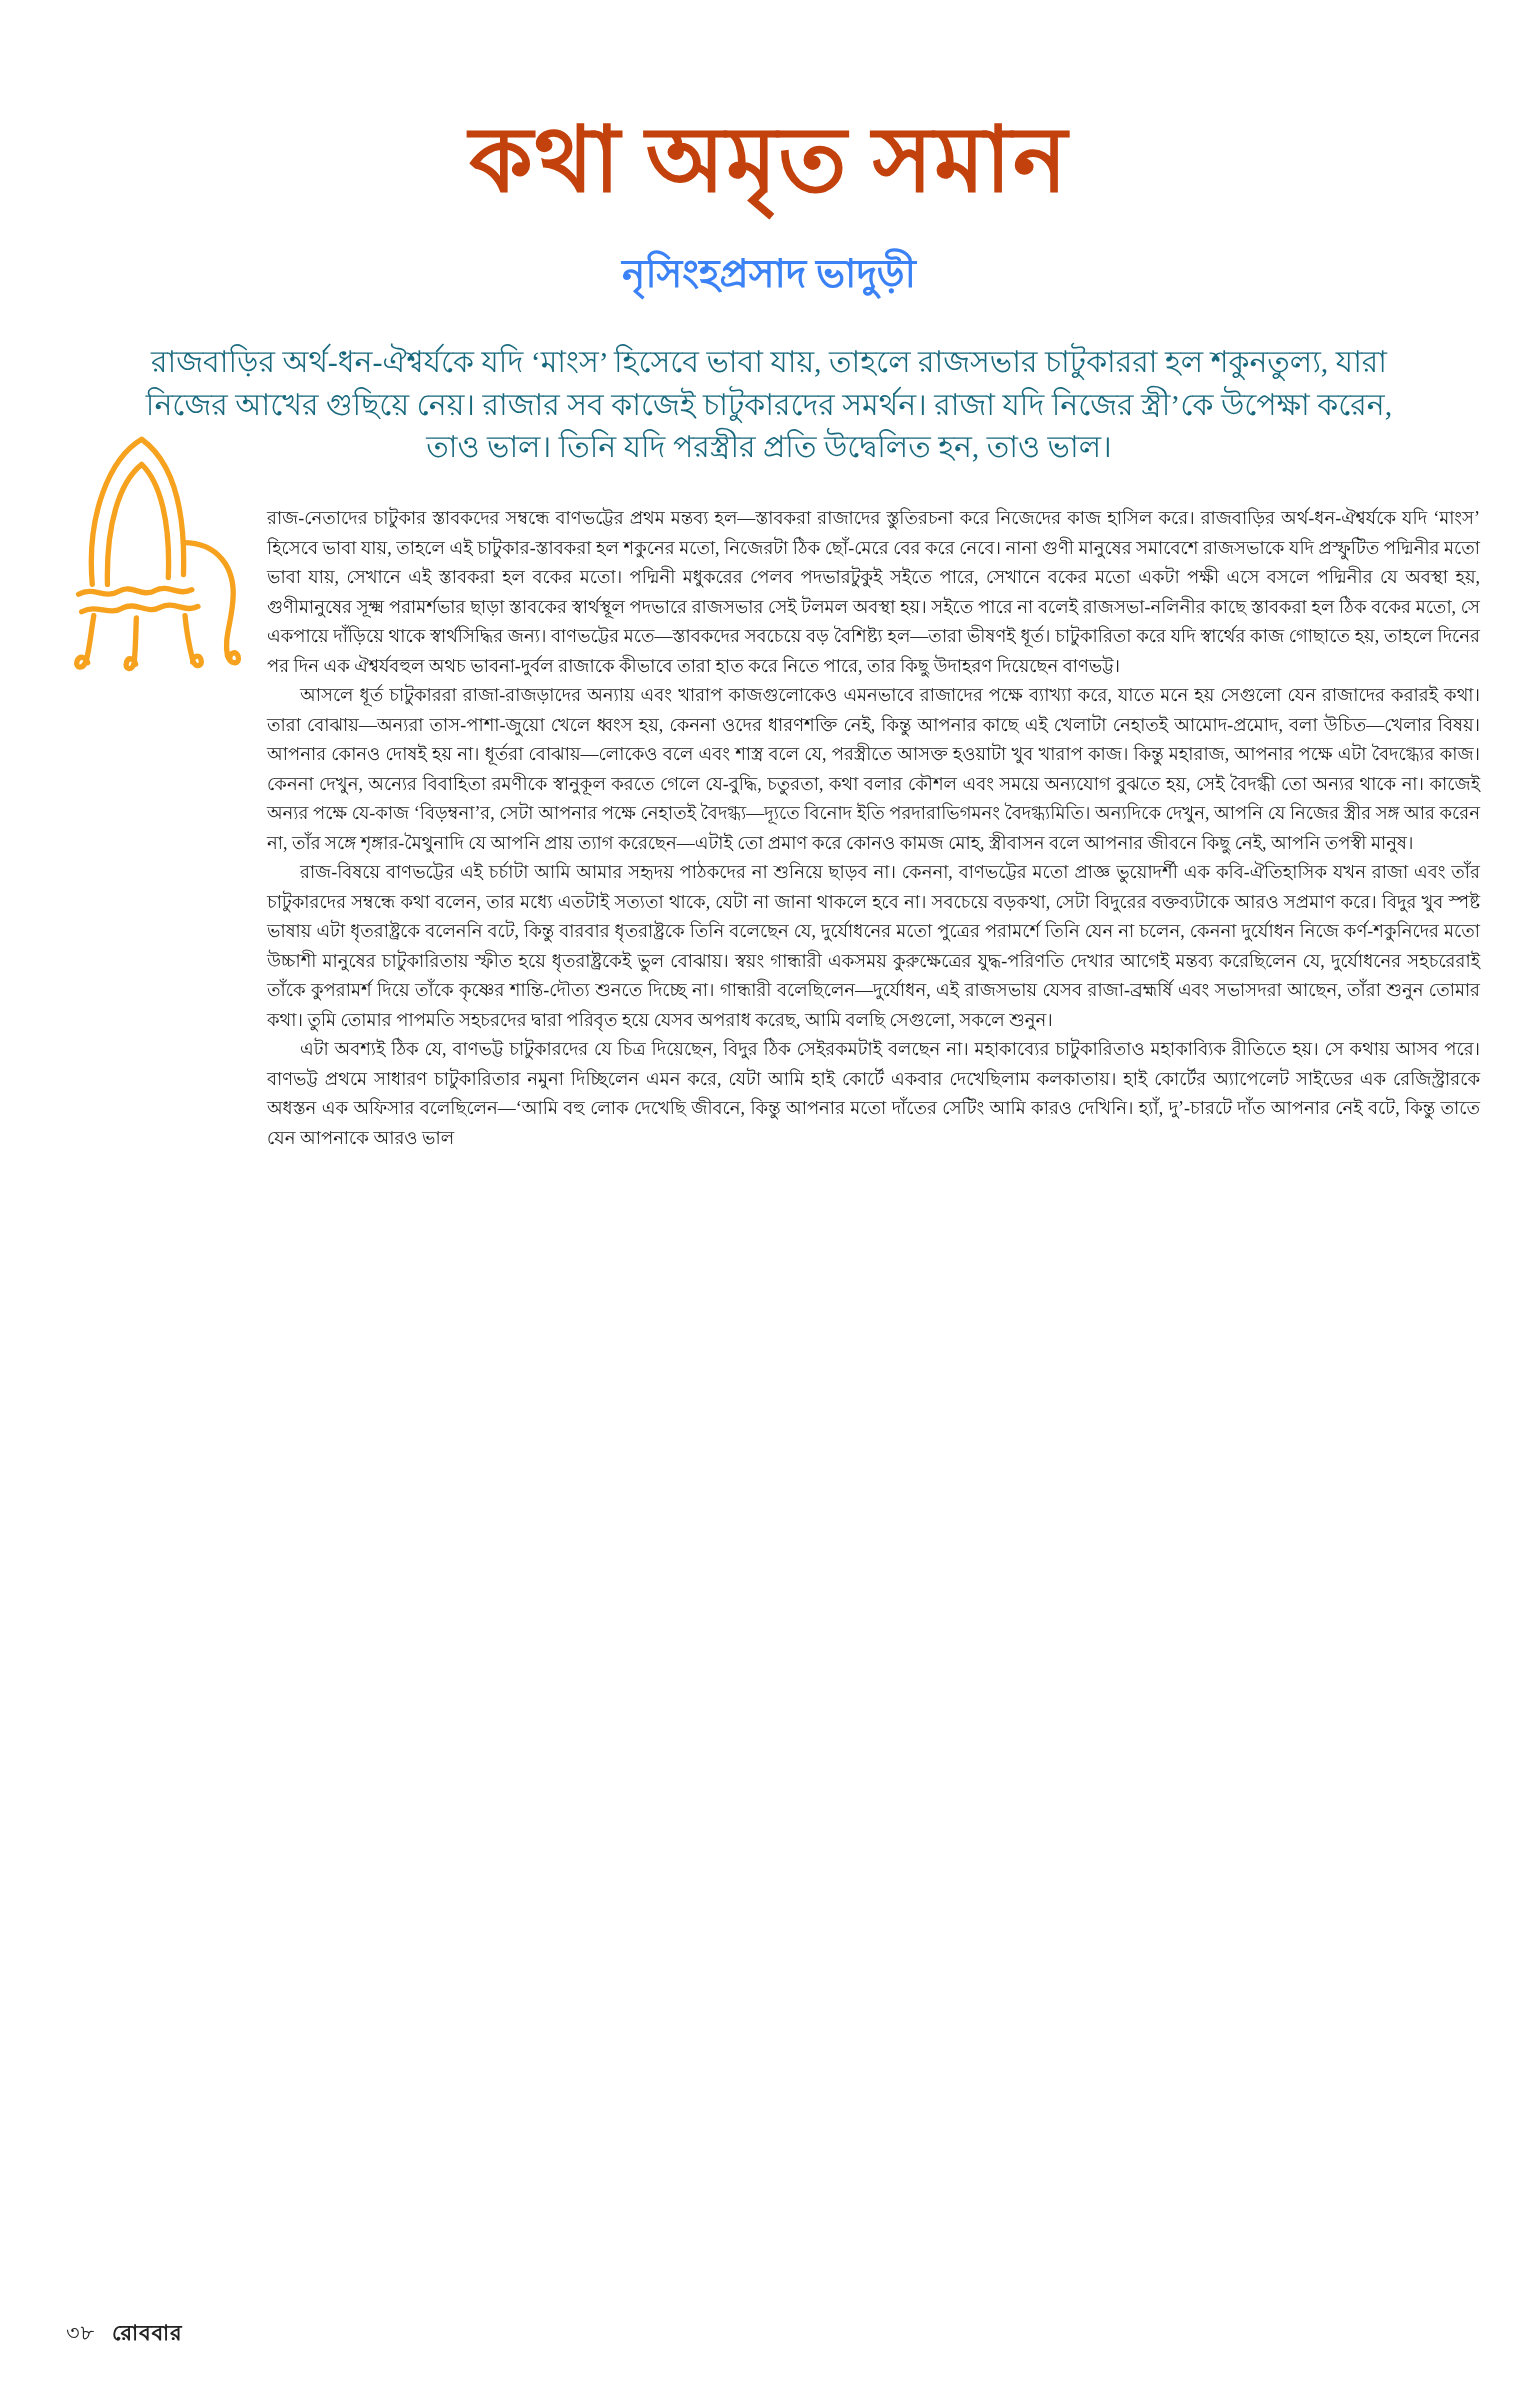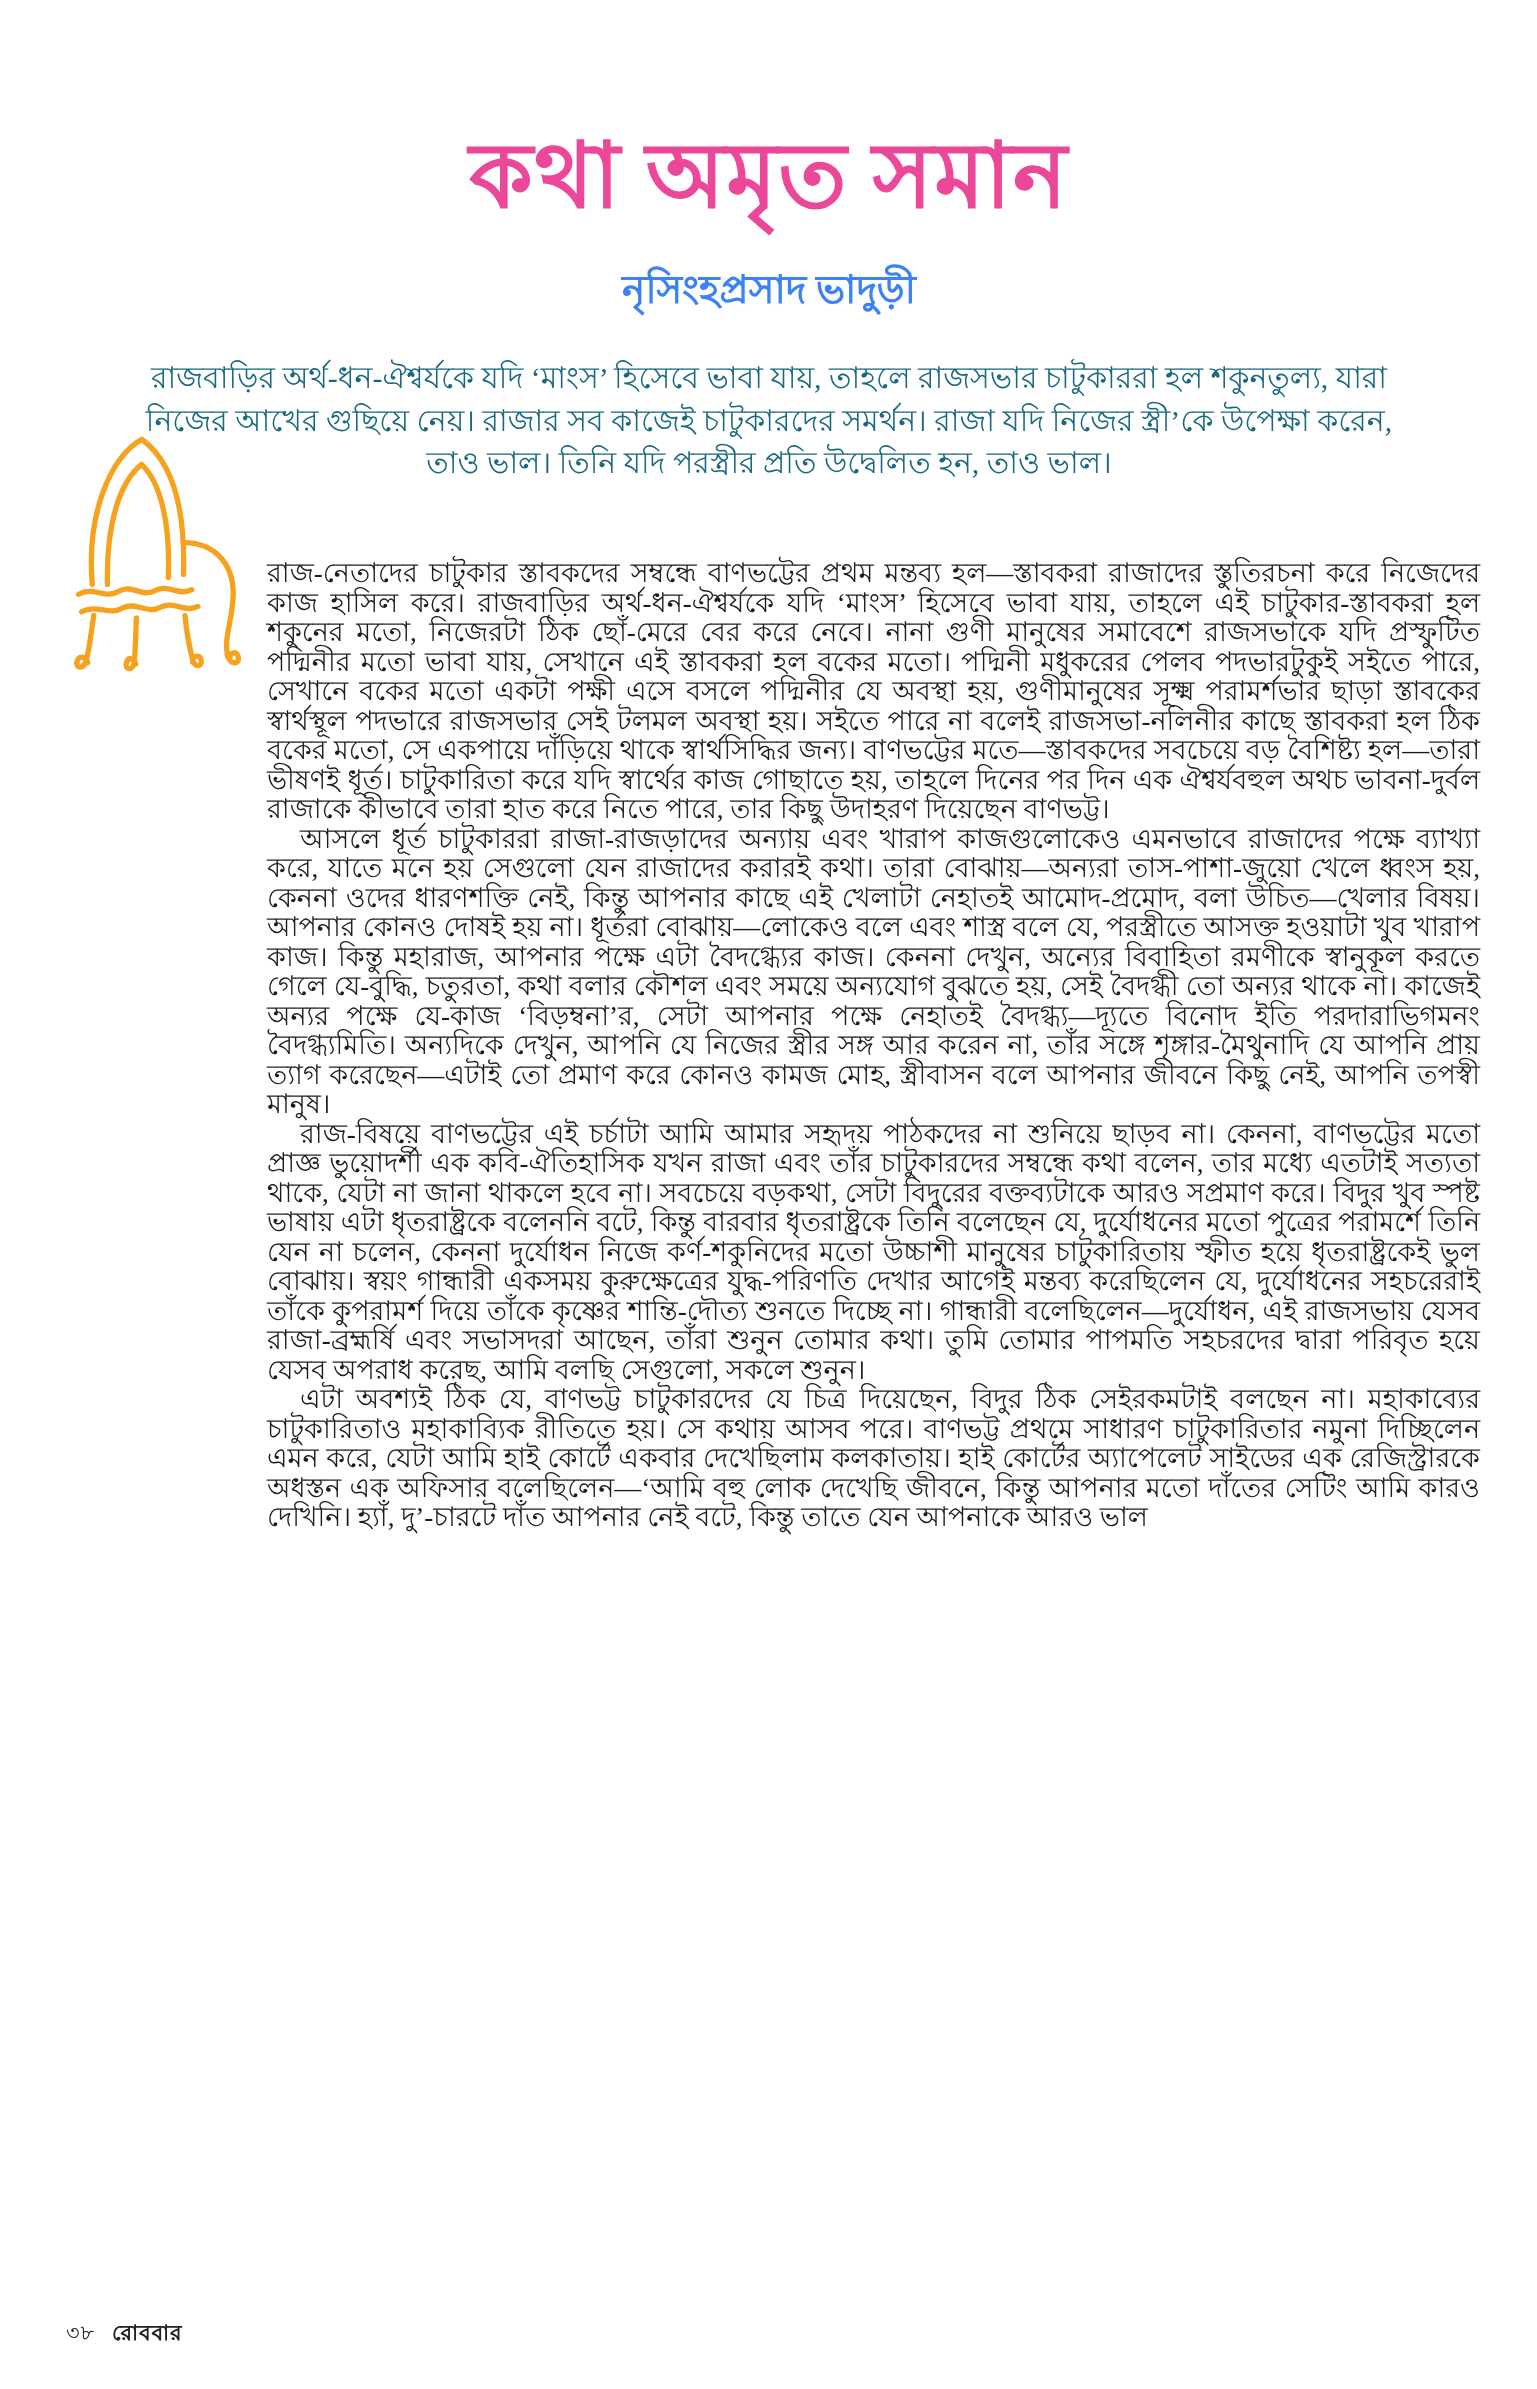--- a/index.html
+++ b/index.html
@@ -7,25 +7,25 @@
     position:relative;
     width:1538px;
     height:2389px;
     margin:0 auto;
     background:#ffffff;
     font-family:"Liberation Serif","DejaVu Serif",serif;
     overflow:hidden;
   }
   header{position:absolute;top:109px;left:0;width:100%;text-align:center;}
   .title{
-    margin:16px;
+    margin:0;
     font-size:91px;
     line-height:1.15;
     font-weight:700;
-    color:#ec4899;
+    color:#c2410c;
     letter-spacing:1.6px;
   }
   .author{
     margin:29.5px 0 0 0;
     font-size:39px;
     font-weight:600;
     color:#3b82f6;
   }
   .lede{
     margin:33px auto 7px auto;
@@ -40,24 +40,24 @@
     position:absolute;
     left:71px;
     top:428px;
     width:190px;
     height:252px;
   }
   .chair svg{width:100%;height:100%;}
   main.body{
     position:absolute;
     left:267px;
-    top:559px;
+    top:504px;
     width:1213px;
     color:#1c1c1c;
-    font-size:27px;
+    font-size:18px;
     line-height:29.5px;
     text-align:justify;
   }
   main.body p{margin:0;}
   main.body p.indent{text-indent:33px;}
   footer.pagefooter{
     position:absolute;
     left:66px;
     top:2317px;
     font-size:21px;

